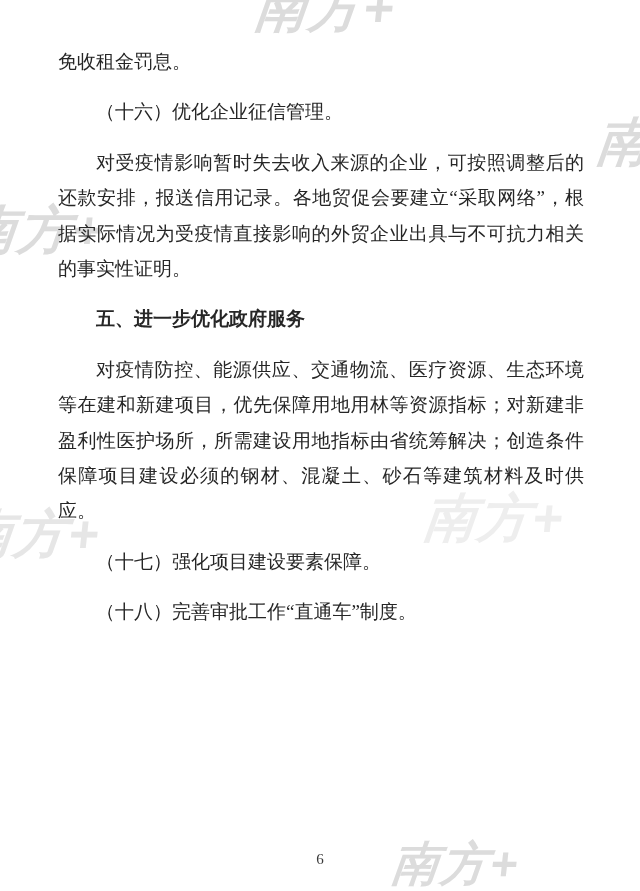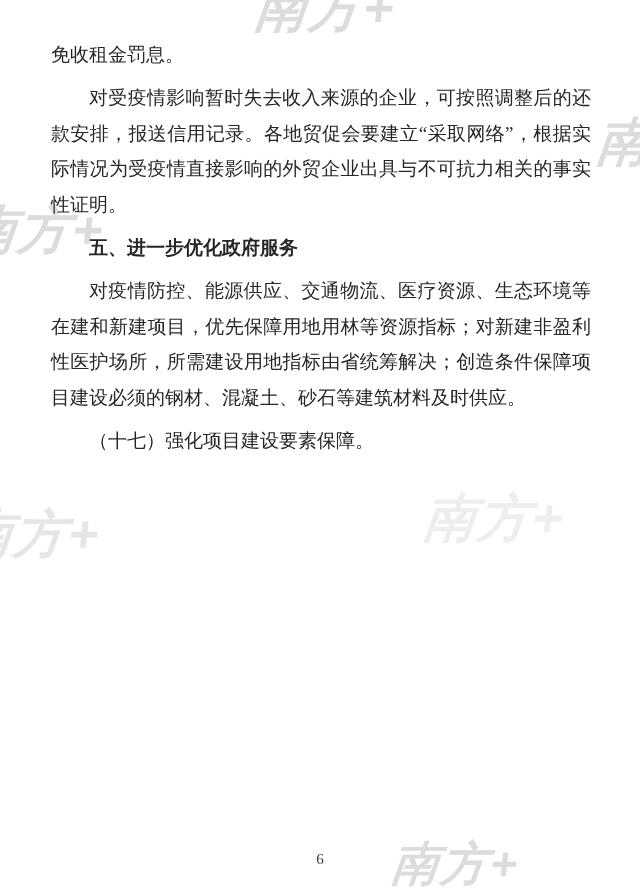--- a/index.html
+++ b/index.html
@@ -12,21 +12,21 @@
     font-family: "Liberation Serif", "DejaVu Serif", serif;
     color: #262626;
   }
   .doc {
     position: absolute;
     left: 43px;
     top: 29px;
     width: 556px;
   }
   .doc p {
-    margin: 8px;
+    margin: 15px;
     font-size: 19px;
     line-height: 35.4px;
     text-align: justify;
     text-justify: inter-ideograph;
   }
   .indent { text-indent: 2em; }
   .heading {
     text-indent: 2em;
     font-weight: bold;
     font-family: Liberation Serif, serif;
@@ -66,21 +66,23 @@
 
   <div class="wm wm-top-center">南方+</div>
   <div class="wm wm-right-upper">南方+</div>
   <div class="wm wm-left-upper">南方+</div>
   <div class="wm wm-left-mid">南方+</div>
   <div class="wm wm-center-mid">南方+</div>
   <div class="wm wm-bottom-right">南方+</div>
 
   <div class="doc">
     <p class="plain">免收租金罚息。</p>
+    <p class="indent">（十六）优化企业征信管理。</p>
     <p class="indent">对受疫情影响暂时失去收入来源的企业，可按照调整后的还款安排，报送信用记录。各地贸促会要建立“采取网络”，根据实际情况为受疫情直接影响的外贸企业出具与不可抗力相关的事实性证明。</p>
     <p class="heading">五、进一步优化政府服务</p>
     <p class="indent">对疫情防控、能源供应、交通物流、医疗资源、生态环境等在建和新建项目，优先保障用地用林等资源指标；对新建非盈利性医护场所，所需建设用地指标由省统筹解决；创造条件保障项目建设必须的钢材、混凝土、砂石等建筑材料及时供应。</p>
     <p class="indent">（十七）强化项目建设要素保障。</p>
+    <p class="indent">（十八）完善审批工作“直通车”制度。</p>
   </div>
 
   <div class="page-number">6</div>
 
 </div>
 
 </body></html>

